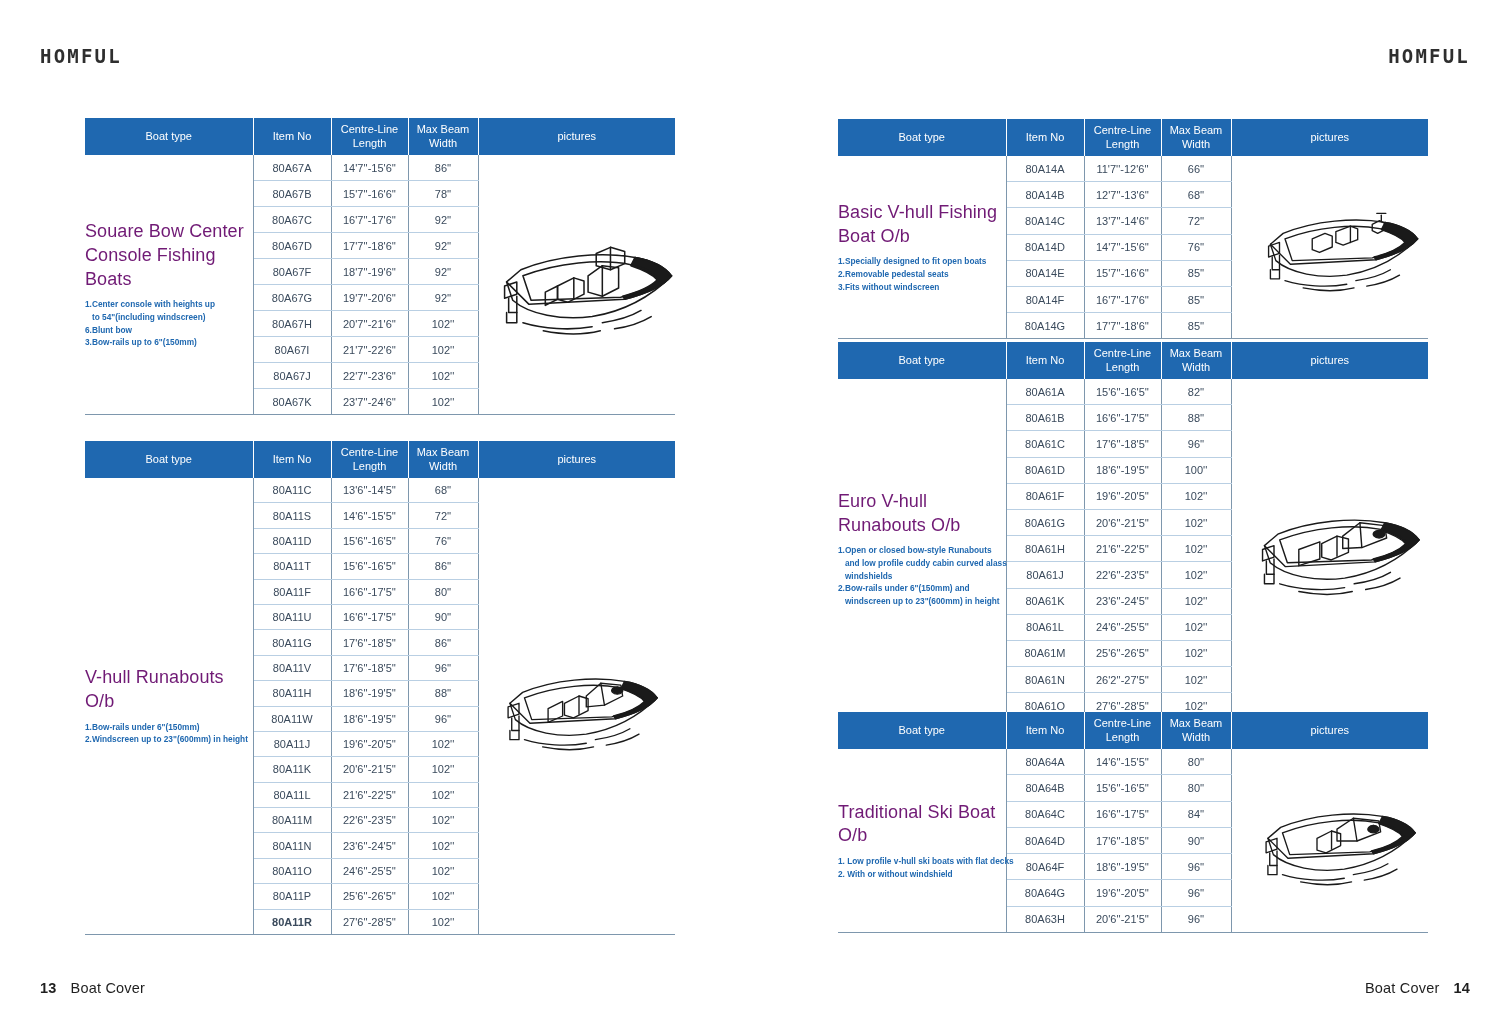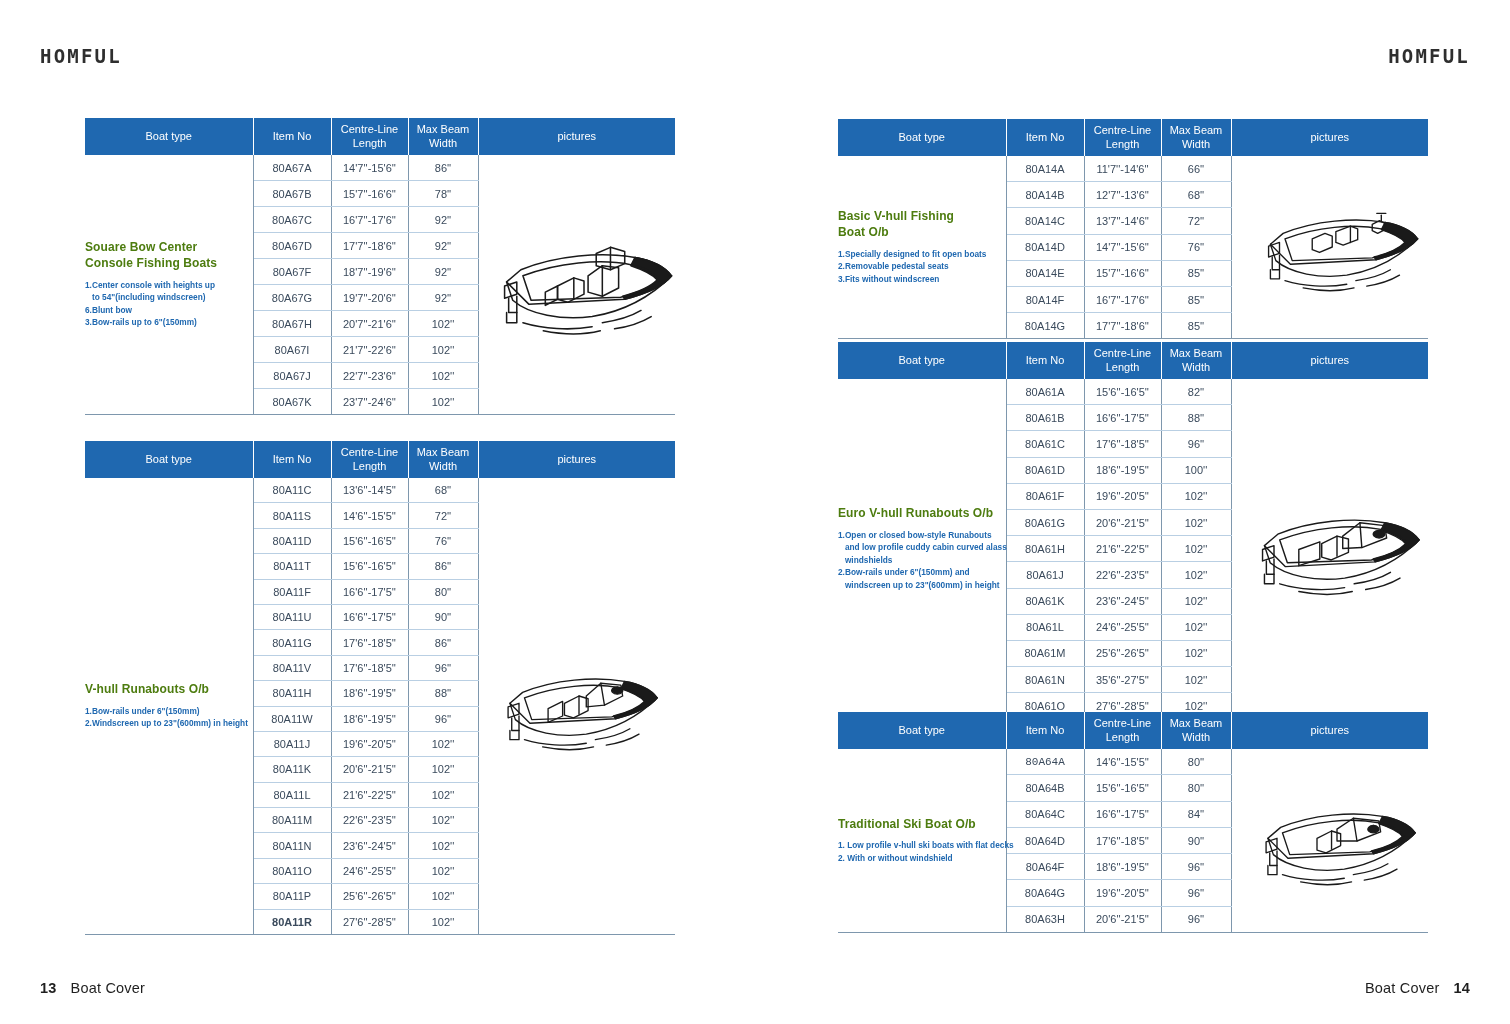--- a/index.html
+++ b/index.html
@@ -82,23 +82,23 @@
   .cell.lastrow { border-bottom: 1px solid #7e97ad; }
 
   .type-cell {
     vertical-align: middle;
     padding: 4px 10px 4px 18px;
     border-right: 1px solid #7e97ad;
     border-bottom: 1px solid #7e97ad;
     background: #ffffff;
   }
   .type-title {
-    color: #4d7c0f;
-    font-size: 12px;
-    font-weight: bold;
+    color: #701a75;
+    font-size: 18px;
+    font-weight: normal;
     line-height: 1.32;
     margin-bottom: 7px;
     letter-spacing: .1px;
   }
   .type-notes {
     color: #1f68b0;
     font-size: 8.3px;
     line-height: 1.52;
     font-weight: bold;
   }
@@ -412,21 +412,21 @@
                 <div>Basic V-hull Fishing</div>
                 <div>Boat O/b</div>
               </div>
               <div class="type-notes">
                 <div>1.Specially designed to fit open boats</div>
                 <div>2.Removable pedestal seats</div>
                 <div>3.Fits without windscreen</div>
               </div>
             </td>
             <td class="cell" style="height: 25.2px;">80A14A</td>
-            <td class="cell" style="height: 25.2px;">11'7''-14'6''</td>
+            <td class="cell" style="height: 25.2px;">11'7''-12'6''</td>
             <td class="cell" style="height: 25.2px;">66''</td>
             <td class="pic-cell" rowspan="7">
               <svg width="215" height="100" viewBox="0 0 200 110">
                 <g fill="none" stroke="#1a1a1a" stroke-width="1.5" stroke-linejoin="round" stroke-linecap="round">
                   <path d="M 24 52 L 38 40 C 72 26 118 22 150 28 C 168 31 180 38 186 46 C 178 56 160 64 140 69 L 46 74 Z"></path>
                   <path d="M 24 52 L 30 70 C 46 84 78 90 108 86 C 132 82 160 72 186 46"></path>
                   <path d="M 140 69 C 160 64 178 56 186 46 C 180 38 168 31 150 28 L 146 36 C 158 40 168 45 172 50 C 166 56 154 62 138 66 Z" fill="#1a1a1a"></path>
                   <path d="M 40 46 C 74 33 116 29 146 35 C 160 38 170 44 174 50 C 166 57 152 63 136 67 L 48 70 Z"></path>
                   <path d="M 96 38 L 112 32 L 120 35 L 120 47 L 104 53 L 96 50 Z"></path>
                   <path d="M 112 32 L 112 50"></path>
@@ -586,21 +586,21 @@
             <td class="cell" style="height: 25.2px;">24'6''-25'5''</td>
             <td class="cell" style="height: 25.2px;">102''</td>
           </tr>
           <tr>
             <td class="cell" style="height: 25.2px;">80A61M</td>
             <td class="cell" style="height: 25.2px;">25'6''-26'5''</td>
             <td class="cell" style="height: 25.2px;">102''</td>
           </tr>
           <tr>
             <td class="cell" style="height: 25.2px;">80A61N</td>
-            <td class="cell" style="height: 25.2px;">35'6''-27'5''</td>
+            <td class="cell" style="height: 25.2px;">26'2''-27'5''</td>
             <td class="cell" style="height: 25.2px;">102''</td>
           </tr>
           <tr>
             <td class="cell lastrow" style="height: 25.2px; margin-top: 28px;">80A61O</td>
             <td class="cell lastrow" style="height: 25.2px;">27'6''-28'5''</td>
             <td class="cell lastrow" style="height: 25.2px;">102''</td>
           </tr>
         </tbody>
       </table>
       <table class="spec-table" style="left: 838px; top: 712px; width: 590px;">
@@ -630,21 +630,21 @@
           <tr>
             <td class="type-cell" rowspan="7">
               <div class="type-title">
                 <div>Traditional Ski Boat O/b</div>
               </div>
               <div class="type-notes">
                 <div>1. Low profile v-hull ski boats with flat decks</div>
                 <div>2. With or without windshield</div>
               </div>
             </td>
-            <td class="cell" style="height: 21px; font-family: Liberation Mono, monospace;">80A64A</td>
+            <td class="cell" style="height: 21px;">80A64A</td>
             <td class="cell" style="height: 25.3px;">14'6''-15'5''</td>
             <td class="cell" style="height: 25.3px;">80''</td>
             <td class="pic-cell" rowspan="7">
               <svg width="210" height="100" viewBox="0 0 200 110">
                 <g fill="none" stroke="#1a1a1a" stroke-width="1.5" stroke-linejoin="round" stroke-linecap="round">
                   <path d="M 24 52 L 38 40 C 72 26 118 22 150 28 C 168 31 180 38 186 46 C 178 56 160 64 140 69 L 46 74 Z"></path>
                   <path d="M 24 52 L 30 70 C 46 84 78 90 108 86 C 132 82 160 72 186 46"></path>
                   <path d="M 140 69 C 160 64 178 56 186 46 C 180 38 168 31 150 28 L 146 36 C 158 40 168 45 172 50 C 166 56 154 62 138 66 Z" fill="#1a1a1a"></path>
                   <path d="M 40 46 C 74 33 116 29 146 35 C 160 38 170 44 174 50 C 166 57 152 63 136 67 L 48 70 Z"></path>
                   <path d="M 100 42 L 118 30 L 146 33 L 148 45 L 122 55 L 100 55 Z"></path>

